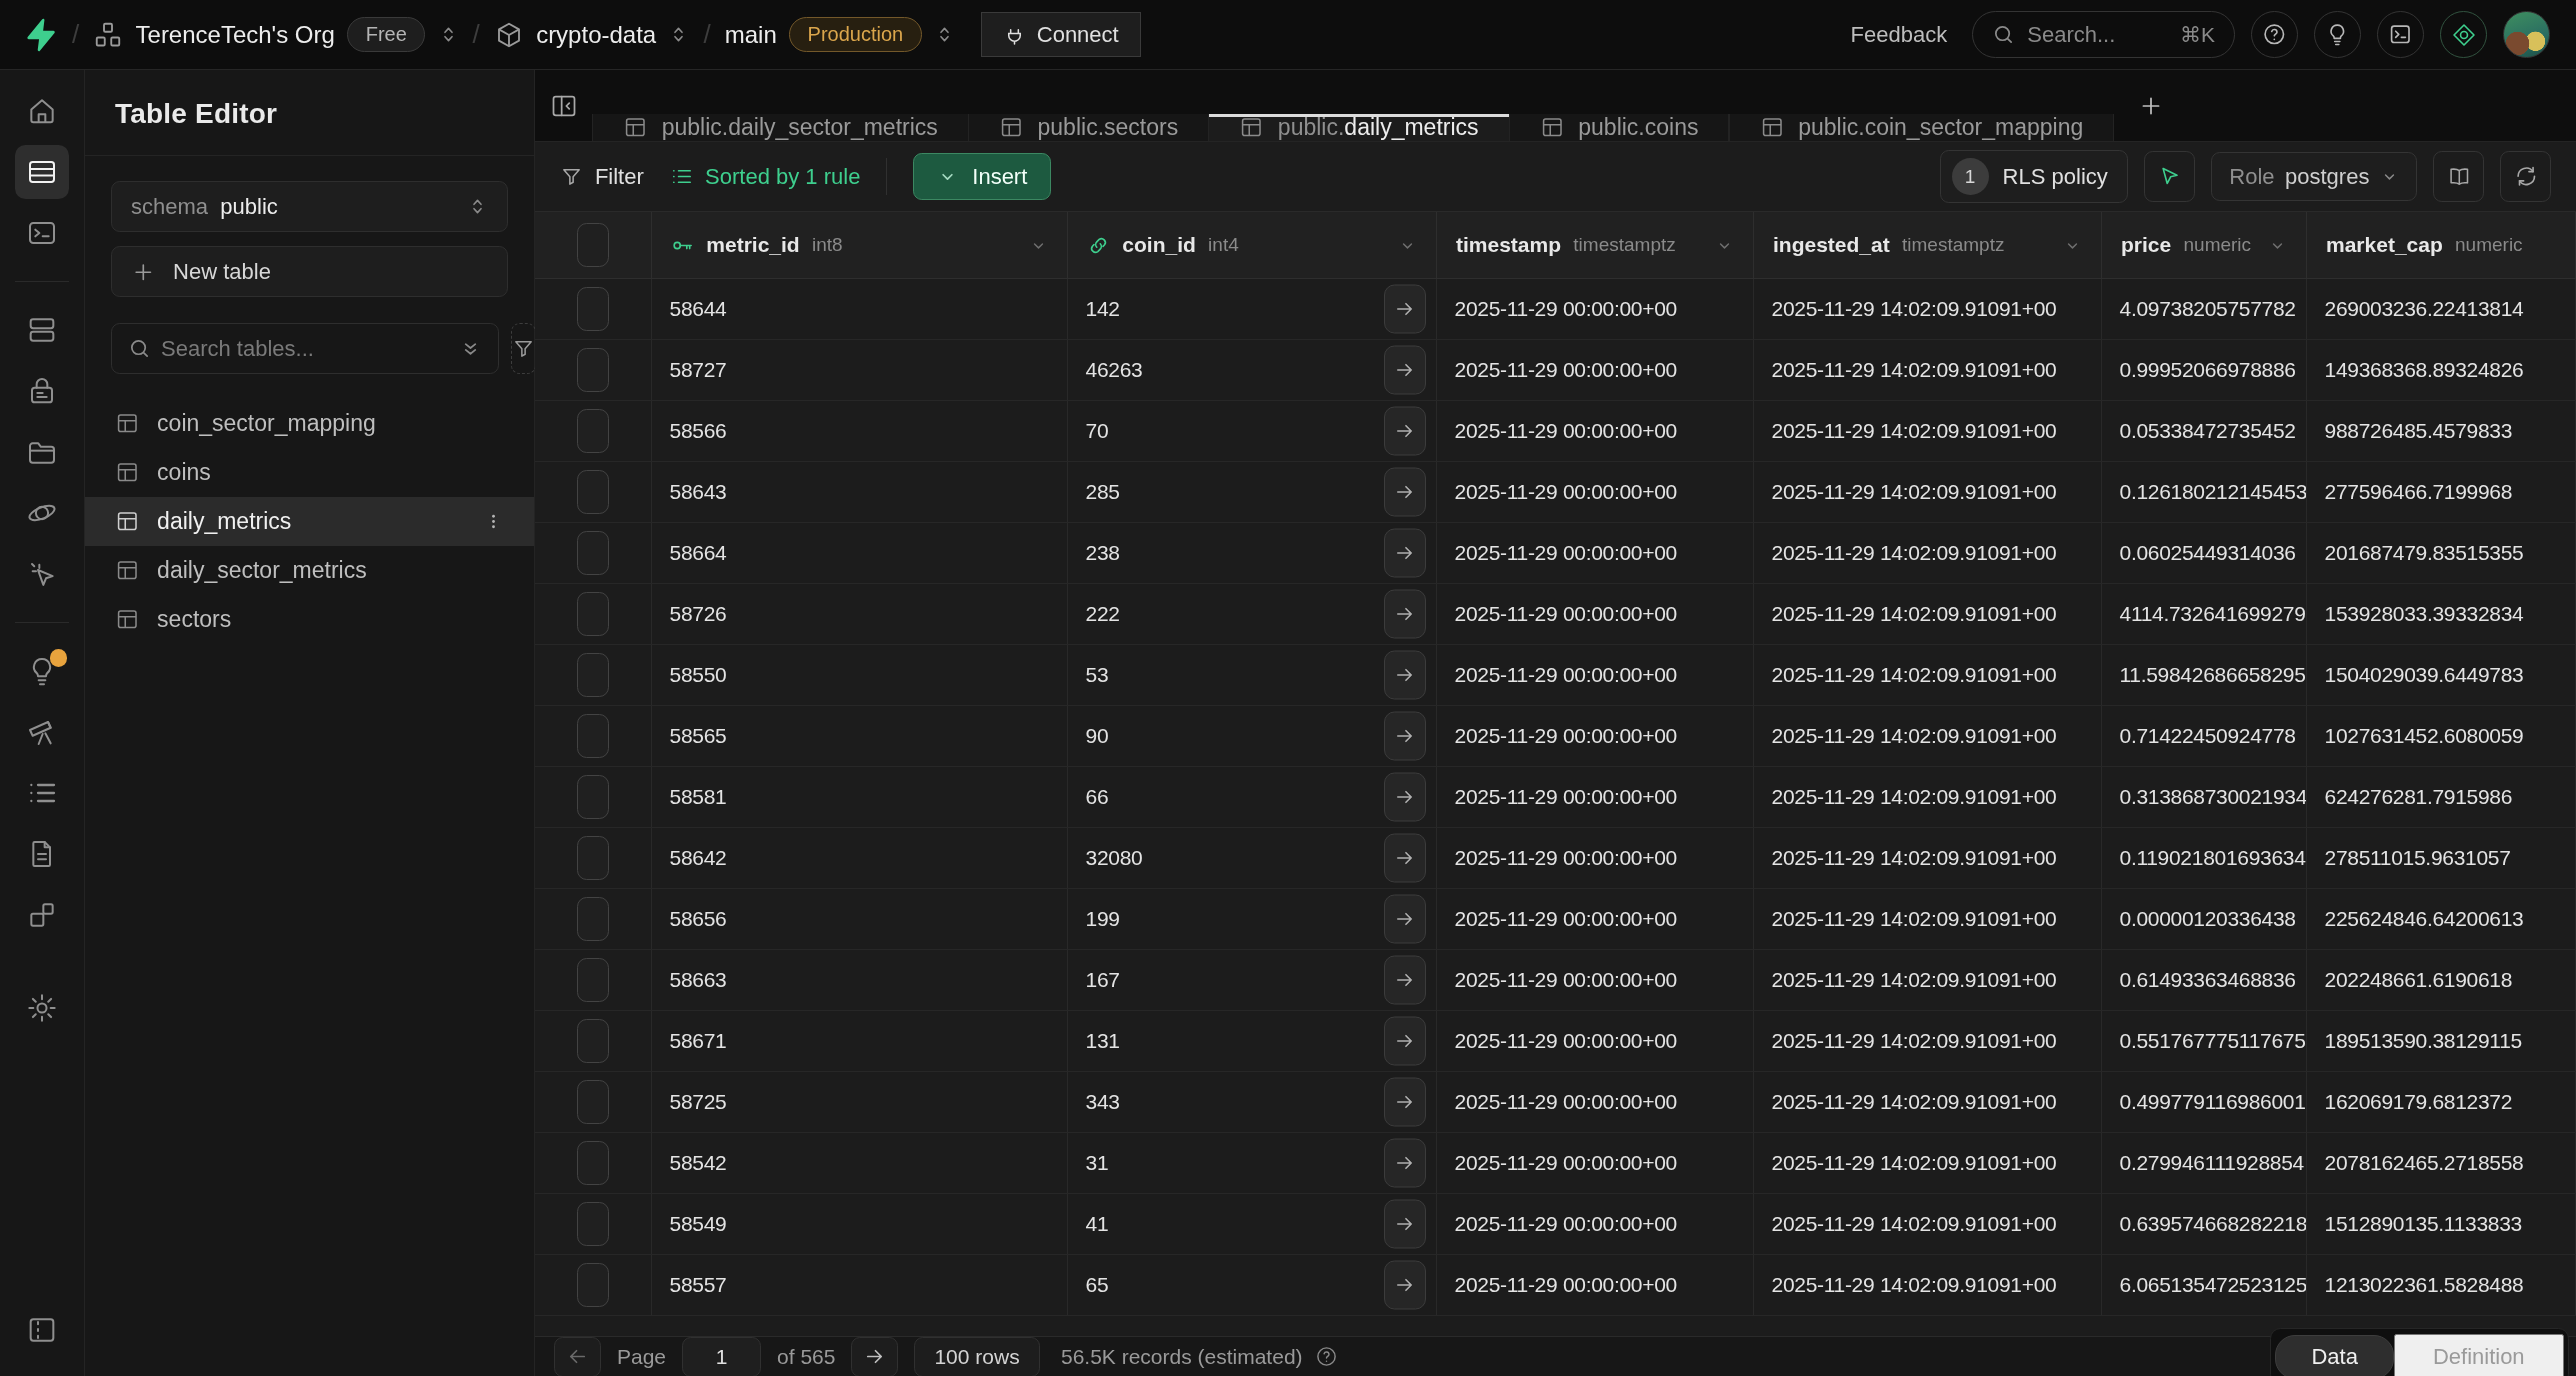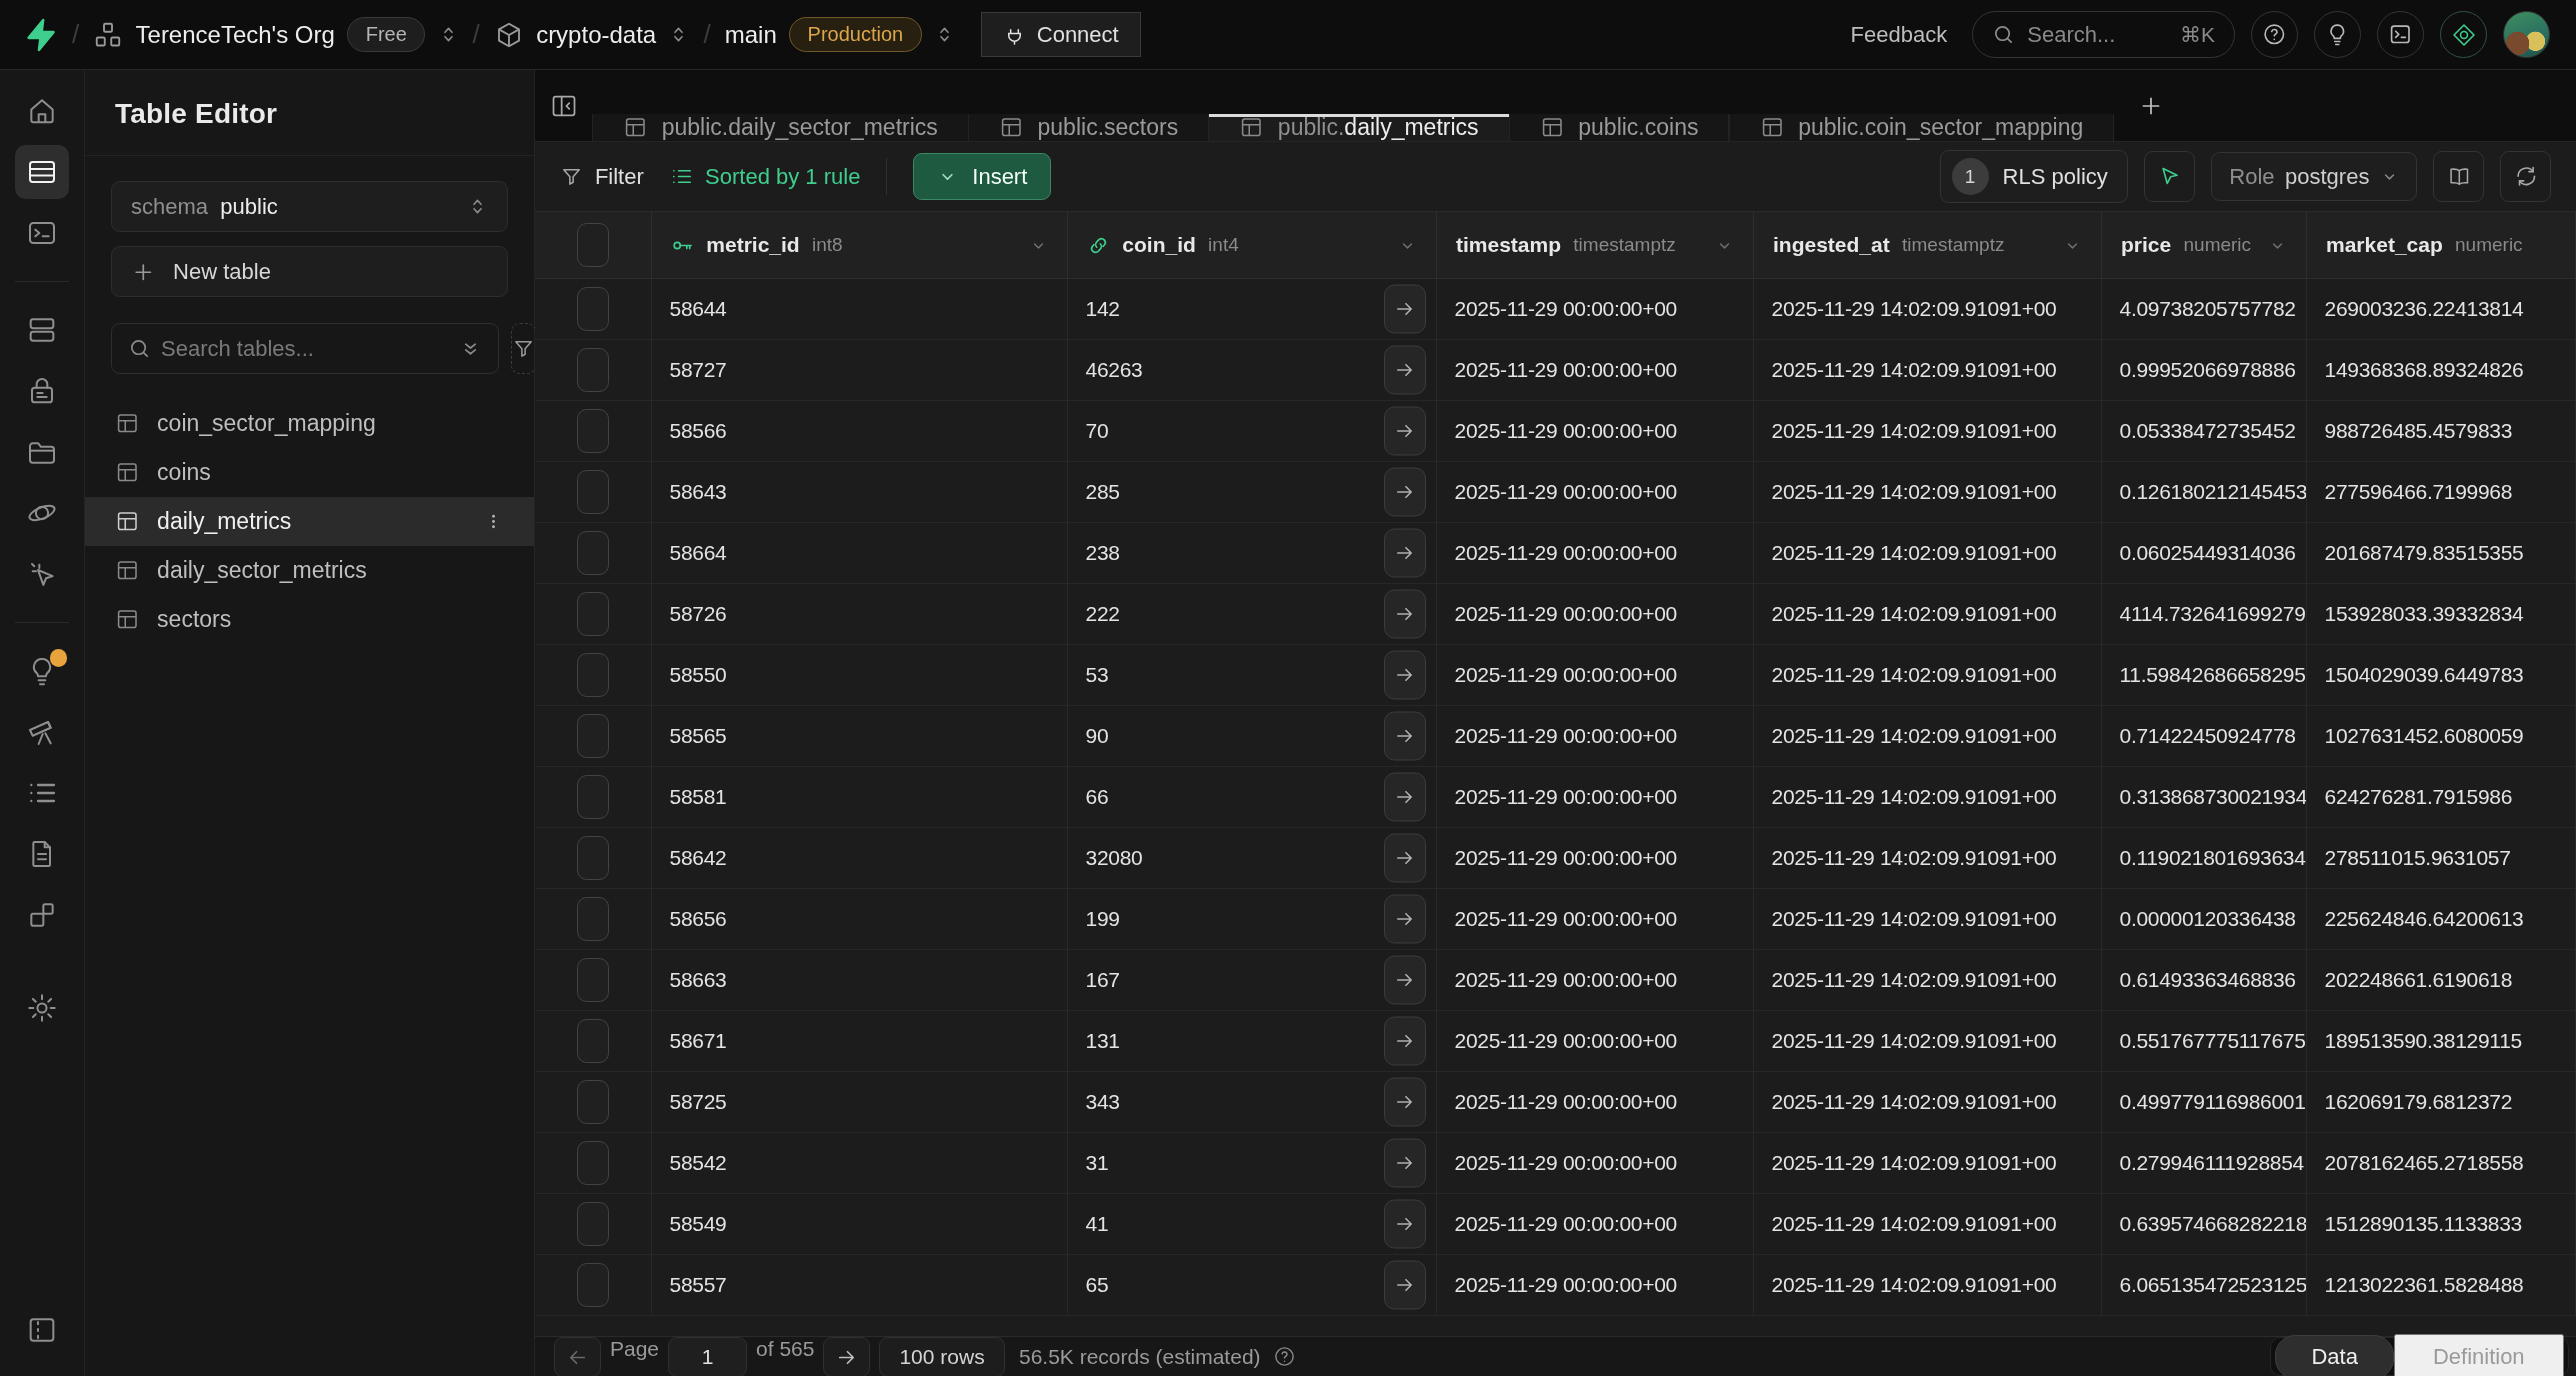--- a/index.html
+++ b/index.html
@@ -142,21 +142,21 @@
   .cell-check{display:grid;place-items:center;padding:0}
   .checkbox{width:32px;height:44px;border:0.9px solid #434343;border-radius:9.6px;background:#202020;
     cursor:pointer}
   .cell-coin{position:relative;padding-right:74px}
   .btn-expand{position:absolute;right:10.5px;top:50%;transform:translateY(-50%);width:42px;height:49px;
     border:0.9px solid #3c3c3c;border-radius:10.5px;background:#262626;display:grid;place-items:center;
     color:#b0b0b0;cursor:pointer}
 
   
   .gridfoot{height:40px;background:#171717;border-top:0.9px solid #2a2a2a;display:flex;
-    padding:0 7px 0 19px;gap:9px;flex:none;font-size:21px;color:#9a9a9a}
+    align-items:center;padding:0 7px 0 19px;gap:16px;flex:none;font-size:21px;color:#9a9a9a}
   .pg-btn{width:47px;height:40px;border:0.9px solid #303030;border-radius:8.8px;display:grid;
     place-items:center;background:#1d1d1d;cursor:pointer}
   .pg-btn.prev{color:#6a6a6a}
   .pg-btn.next{color:#c0c0c0}
   .pg-input{width:79px;height:40px;border:0.9px solid #303030;border-radius:8.8px;background:#1f1f1f;
     color:#e0e0e0;text-align:center;font-size:21px;font-family:"Liberation Sans",sans-serif;outline:none}
   .rows-btn{height:40px;border:0.9px solid #303030;border-radius:8.8px;background:#1d1d1d;color:#d4d4d4;
     padding:0 19px;display:flex;align-items:center;font-size:21px;cursor:pointer}
   .records{color:#9a9a9a;margin-left:5.3px;display:flex;align-items:center;gap:12.3px}
   .qicon{color:#8a8a8a}

